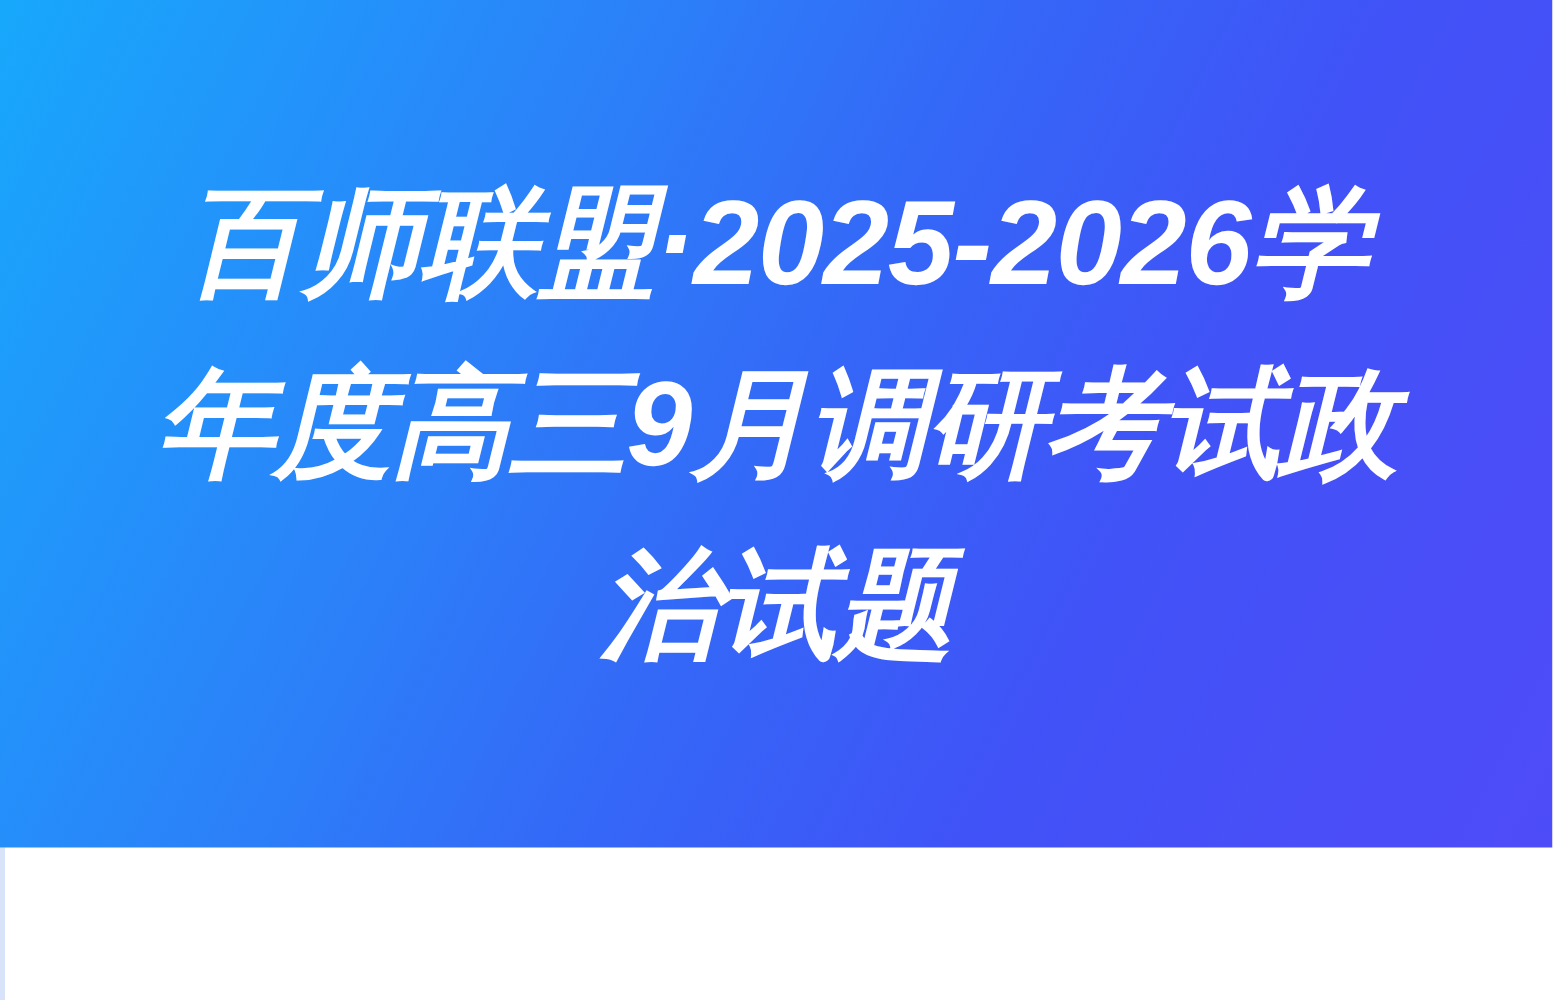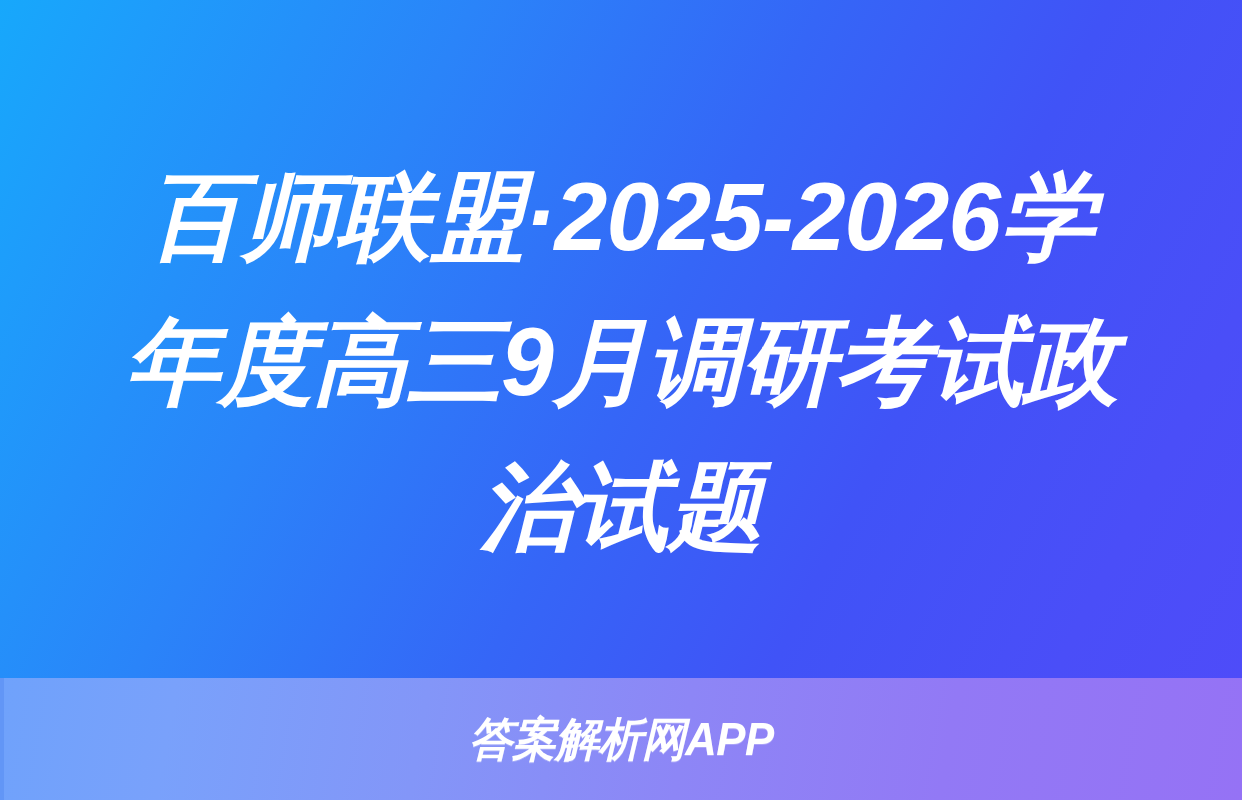--- a/index.html
+++ b/index.html
@@ -38,21 +38,20 @@
   .hero-inner {
     position: absolute;
     left: 0;
     top: 0;
     width: 1242px;
     height: 678px;
     display: flex;
     flex-direction: column;
     align-items: center;
     justify-content: center;
-    margin-top: 22px;
   }
 
   .title-block {
     width: 1060px;
     text-align: center;
   }
 
   .title-line {
     display: block;
     color: #ffffff;
@@ -119,19 +118,16 @@
   <div class="hero"></div>
 
   <div class="hero-inner">
     <div class="title-block">
       <span class="title-line">百师联盟·2025-2026学</span>
       <span class="title-line">年度高三9月调研考试政</span>
       <span class="title-line">治试题</span>
     </div>
   </div>
 
-  <div class="footer-band">
-    <span class="watermark">答案解析网APP</span>
-  </div>
 
   <div class="band-seam"></div>
 
 </div>
 
 </body></html>

